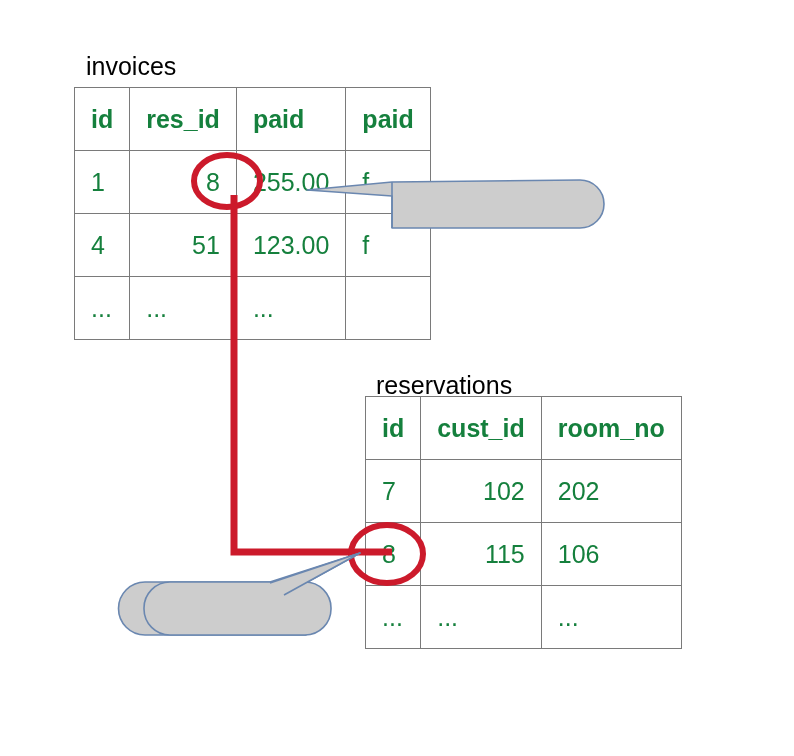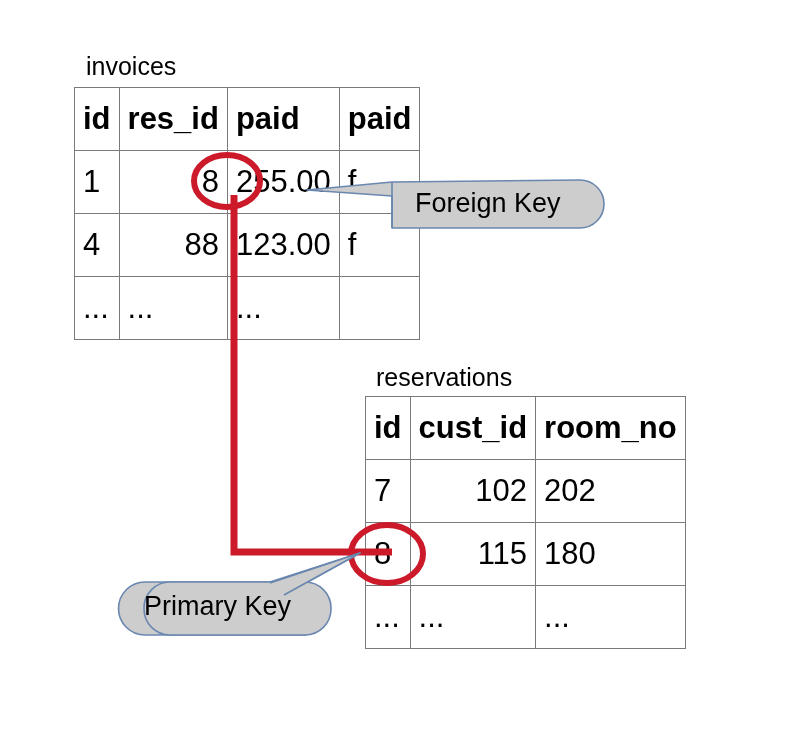--- a/index.html
+++ b/index.html
@@ -29,41 +29,41 @@
     line-height: 1;
     white-space: nowrap;
   }
   table.db {
     border-collapse: collapse;
     table-layout: fixed;
     background: transparent;
   }
   table.db td, table.db th {
     border: 1px solid #7a7a7a;
-    padding: 0 8px;
-    font-size: 31px;
-    color: #000000;
+    padding: 0 16px;
+    font-size: 25px;
+    color: #15803d;
     vertical-align: middle;
     background: transparent;
   }
   table.db th {
     font-weight: bold;
     text-align: left;
   }
   .a-left   { text-align: left; }
   .a-right  { text-align: right; }
   .a-center { }
 
   
   #invoices-caption { position: absolute; left: 12px; top: 0px; }
   #invoices-table   { position: absolute; left: 0px; top: 33px; }
   #invoices-table th, #invoices-table td { height: 62px; }
 
   
-  #reservations-caption { position: absolute; left: 11px; top: 0px; }
+  #reservations-caption { position: absolute; left: 11px; top: 8px; }
   #reservations-table   { position: absolute; left: 0px; top: 31px; }
   #reservations-table th, #reservations-table td { height: 62px; }
 
   
   #overlay {
     position: absolute;
     left: 0;
     top: 0;
     width: 794px;
     height: 756px;
@@ -101,21 +101,21 @@
       </thead>
       <tbody>
         <tr>
           <td class="a-left">1</td>
           <td class="a-right">8</td>
           <td class="a-right">255.00</td>
           <td class="a-left">f</td>
         </tr>
         <tr>
           <td class="a-left">4</td>
-          <td class="a-right">88</td>
+          <td class="a-right">51</td>
           <td class="a-right">123.00</td>
           <td class="a-left">f</td>
         </tr>
         <tr>
           <td class="a-left">...</td>
           <td class="a-left">...</td>
           <td class="a-left">...</td>
           <td class="a-left"></td>
         </tr>
       </tbody>
@@ -136,21 +136,21 @@
       </thead>
       <tbody>
         <tr>
           <td class="a-left">7</td>
           <td class="a-right">102</td>
           <td class="a-center">202</td>
         </tr>
         <tr>
           <td class="a-left">8</td>
           <td class="a-right">115</td>
-          <td class="a-center">180</td>
+          <td class="a-center">106</td>
         </tr>
         <tr>
           <td class="a-left">...</td>
           <td class="a-left">...</td>
           <td class="a-left">...</td>
         </tr>
       </tbody>
     </table>
   </div>
 
@@ -180,17 +180,15 @@
                L 306 582
                L 306 635
                L 145 635
                A 26 26 0 0 1 145 582
                Z" fill="#CDCDCD" stroke="#6A87B0" stroke-width="1.6" stroke-linejoin="round"></path>
       <rect x="144" y="582" width="187" height="53" rx="26" ry="26" fill="#CDCDCD" stroke="#6A87B0" stroke-width="1.6"></rect>
       <path d="M 270 583 L 360 553 L 284 595" fill="#CDCDCD" stroke="#6A87B0" stroke-width="1.6" stroke-linejoin="round"></path>
     </g>
   </svg>
 
-  <div class="callout-text" id="fk-text">Foreign Key</div>
 
-  <div class="callout-text" id="pk-text">Primary Key</div>
 
 </div>
 
 </body></html>

